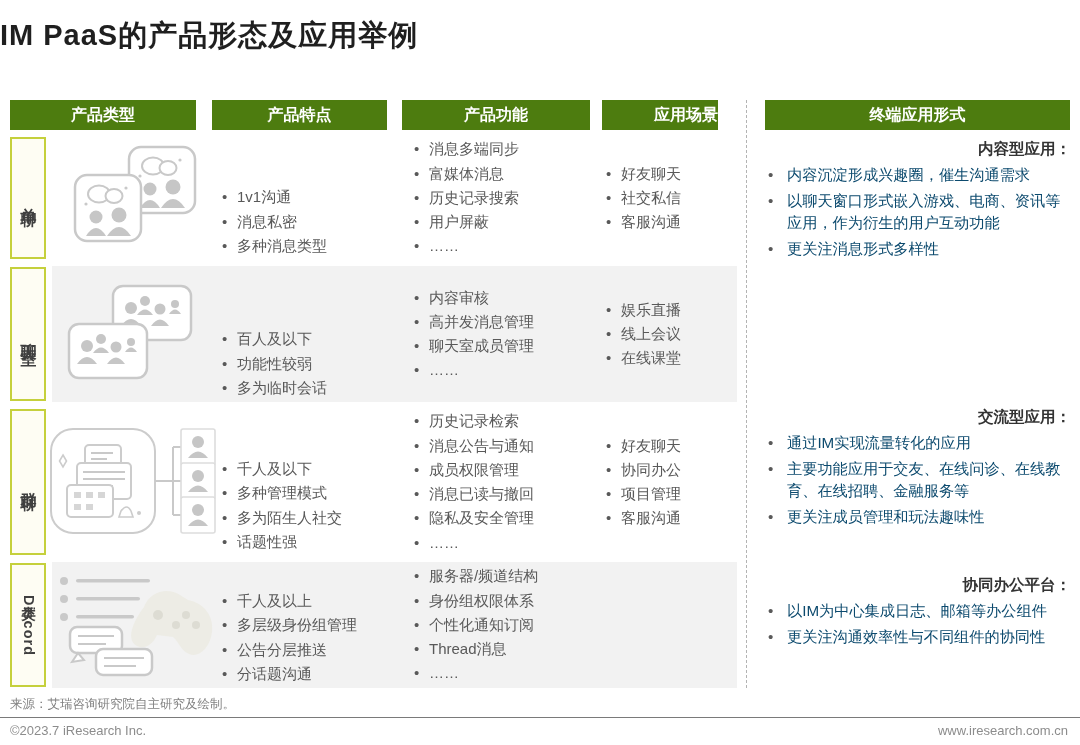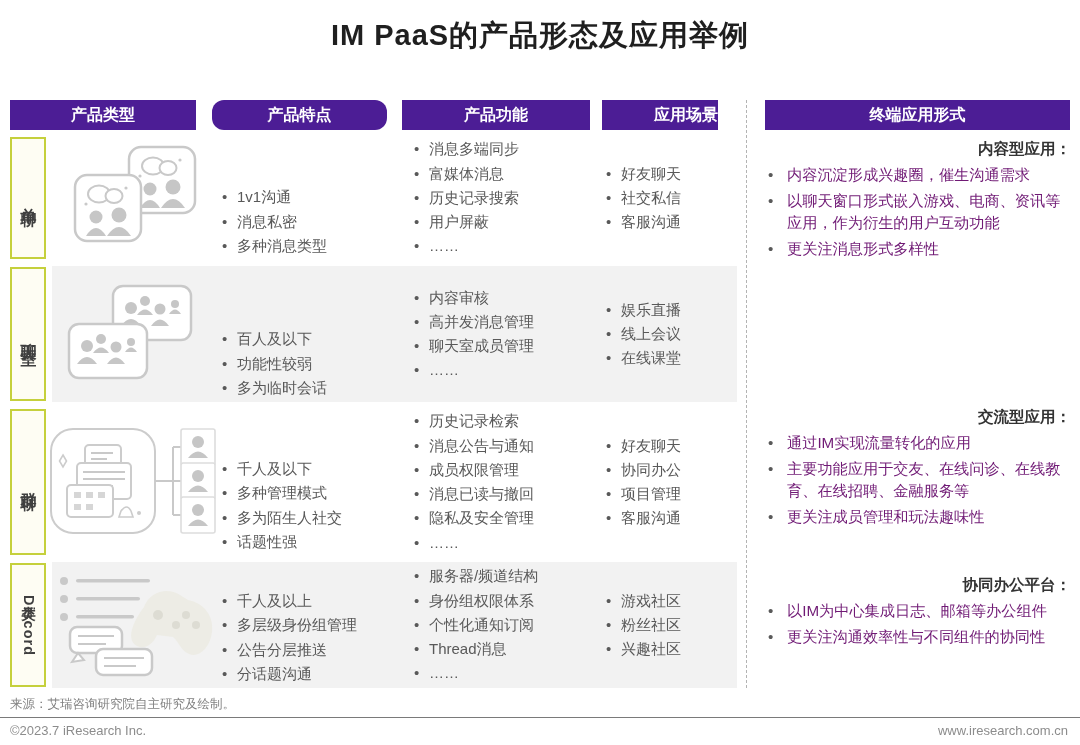--- a/index.html
+++ b/index.html
@@ -1,29 +1,29 @@
 <!DOCTYPE html>
 <html><head>
 <meta charset="utf-8">
 <style>
   html,body{margin:0;padding:0;}
   body{
     width:1080px;height:745px;position:relative;background:#ffffff;
     font-family:"Liberation Sans","DejaVu Sans",sans-serif;overflow:hidden;
   }
   .title{
-    position:absolute;top:16px;left:0;width:1080px;text-align:center;
+    position:absolute;top:16px;left:0;width:1080px;
     font-size:29px;font-weight:bold;color:#1f1f1f;letter-spacing:1px;
   }
   .hdr{
-    position:absolute;top:100px;height:30px;background:#4c1d95;color:#ffffff;
+    position:absolute;top:100px;height:30px;background:#4d7c0f;color:#ffffff;
     font-weight:bold;font-size:16px;text-align:center;line-height:30px;
   }
   .hdr-type{left:10px;width:186px;}
-  .hdr-feat{left:212px;width:175px;border-radius:12px;}
+  .hdr-feat{left:212px;width:175px;}
   .hdr-func{left:402px;width:188px;}
   .hdr-scen{left:602px;width:116px;text-align:right;}
   .hdr-term{left:765px;width:305px;}
   .row{position:absolute;left:10px;width:727px;}
   .row-0{top:136px;height:124px;}
   .row-1{top:266px;height:136px;}
   .row-2{top:408px;height:148px;}
   .row-3{top:562px;height:126px;}
   .vlabel{
     position:absolute;left:0;top:1px;bottom:1px;width:32px;
@@ -48,21 +48,21 @@
     border-left:1px dashed #b3b3b3;
   }
   .panel{position:absolute;left:765px;top:136px;width:306px;height:554px;}
   .psec{position:absolute;left:0;width:306px;}
   .psec-0{top:2px;}
   .psec-1{top:270px;}
   .psec-2{top:438px;}
   .psec h3{
     margin:0 0 3px 0;font-size:15.5px;font-weight:bold;color:#333333;line-height:1.4;text-align:right;
   }
-  .plist{list-style:none;margin:0;padding:0;font-size:15.2px;color:#701a75;}
+  .plist{list-style:none;margin:0;padding:0;font-size:15.2px;color:#0c4a6e;}
   .plist li{position:relative;padding-left:22px;margin:4px 0;line-height:1.45;}
   .plist li::before{content:"\2022";position:absolute;left:3px;top:0;color:#595959;}
   .src{position:absolute;left:10px;top:696px;font-size:12.5px;color:#808080;}
   .footrule{position:absolute;left:0;top:717px;width:1080px;border-top:1px solid #7a7a7a;}
   .copyright{position:absolute;left:10px;top:723px;font-size:13px;color:#8c8c8c;}
   .website{position:absolute;right:12px;top:723px;font-size:13px;color:#8c8c8c;}
   svg .ln{stroke:#c9c9c9;stroke-width:2;fill:none;}
 </style>
 </head>
 <body>
@@ -273,27 +273,20 @@
     </div>
     <div class="col ucol">
       <ul class="blist">
         <li>服务器/频道结构</li>
         <li>身份组权限体系</li>
         <li>个性化通知订阅</li>
         <li>Thread消息</li>
         <li>……</li>
       </ul>
     </div>
-    <div class="col scol">
-      <ul class="blist">
-        <li>游戏社区</li>
-        <li>粉丝社区</li>
-        <li>兴趣社区</li>
-      </ul>
-    </div>
   </div>
 </div>
 
 <div class="panel">
   <div class="psec psec-0">
     <h3>内容型应用：</h3>
     <ul class="plist">
       <li>内容沉淀形成兴趣圈，催生沟通需求</li>
       <li>以聊天窗口形式嵌入游戏、电商、资讯等应用，作为衍生的用户互动功能</li>
       <li>更关注消息形式多样性</li>

